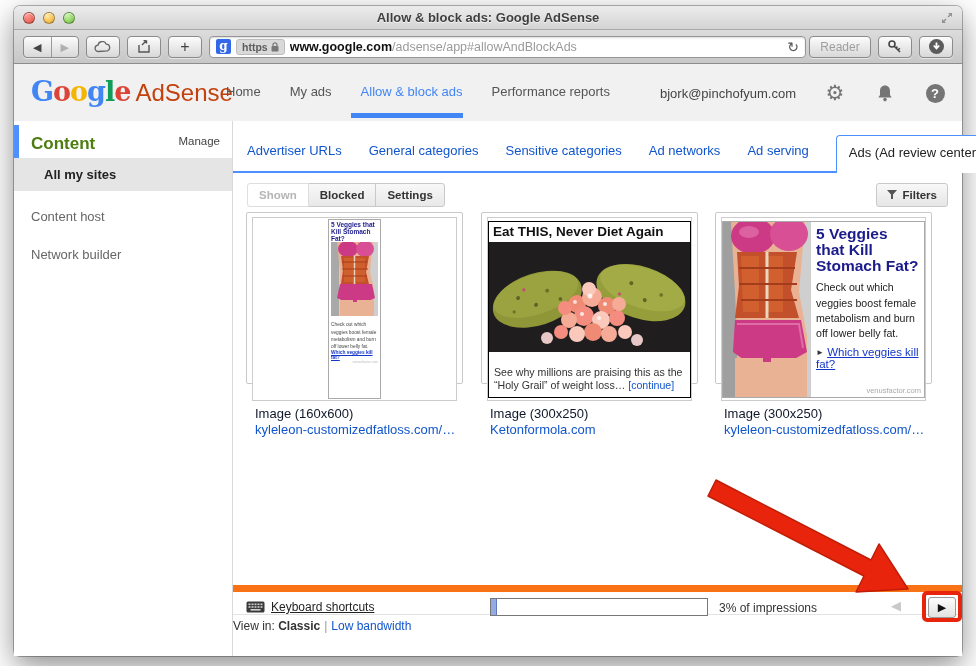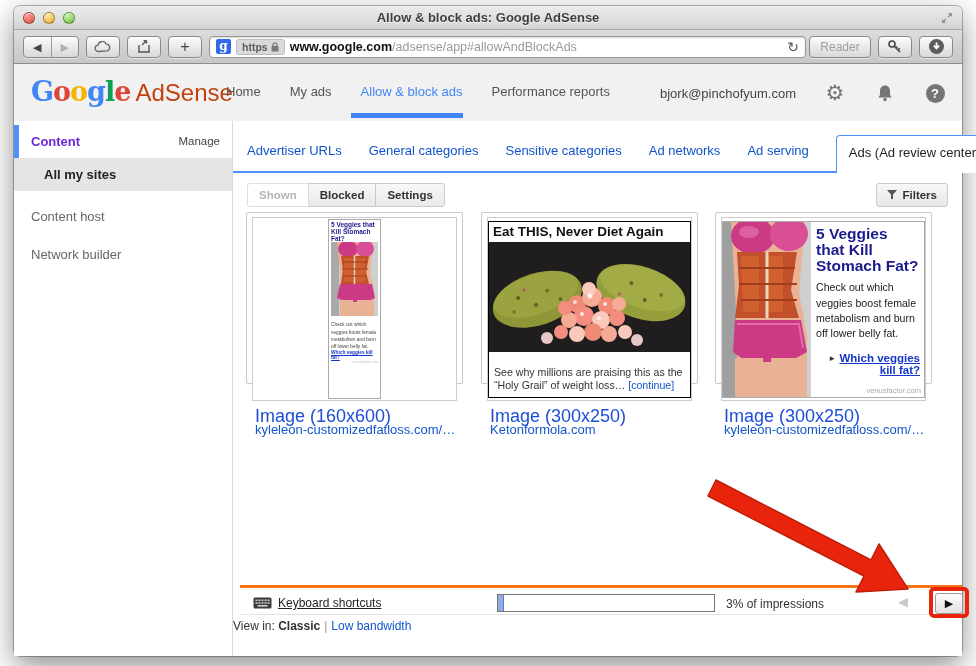--- a/index.html
+++ b/index.html
@@ -60,21 +60,21 @@
   .gemail { font-size:13px; color:#444; }
   .hicon { width:22px; height:22px; display:flex; align-items:center; justify-content:center; }
   .gear-glyph { font-size:21px; color:#757575; line-height:22px; }
   .helpcircle { width:19px; height:19px; background:#757575; border-radius:50%; color:#fff;
     font-size:13px; font-weight:bold; text-align:center; line-height:19px; }
 
   
   .sidebar { position:absolute; left:0; top:115px; width:218px; bottom:0; background:#fff; }
   .side-section { position:absolute; left:0; top:4px; width:100%; height:33px; }
   .side-bluebar { position:absolute; left:0; top:0; width:5px; height:33px; background:#4d90fe; }
-  .side-section .lbl { position:absolute; left:17px; top:9px; font-size:13px; font-weight:bold; color:#6d28d9; }
+  .side-section .lbl { position:absolute; left:17px; top:9px; font-size:17px; font-weight:bold; color:#4d7c0f; }
   .side-section .manage { position:absolute; right:12px; top:10px; font-size:11.5px; color:#444; }
   .side-selected { position:absolute; left:0; top:37px; width:100%; height:33px; background:#e5e5e5; }
   .side-selected .lbl { position:absolute; left:30px; top:9px; font-size:13px; font-weight:bold; color:#222; }
   .side-item { position:absolute; left:17px; font-size:13px; color:#666; }
 
   .main { position:absolute; left:218px; top:115px; right:0; bottom:0; background:#fff;
     border-left:1px solid #d9d9d9; }
 
   
   .tabsrow { position:absolute; left:0; top:12px; right:0; height:40px;
@@ -94,21 +94,21 @@
   .filtersbtn { position:absolute; right:0; top:0; height:24px; padding:0 10px; border-radius:3px;
     font-size:11.5px; font-weight:bold; color:#333; background:linear-gradient(#f8f8f8,#e6e6e6);
     border:1px solid #c9c9c9; display:flex; align-items:center; gap:5px; }
 
   
   .card { position:absolute; top:91px; width:217px; height:172px; background:#fff;
     border:1px solid #c9c9c9; border-radius:2px; }
   .card1 { left:13px; } .card2 { left:248px; } .card3 { left:482px; }
   .thumbbox { position:absolute; left:5px; top:4px; right:5px; height:184px; border:1px solid #ccc;
     display:flex; align-items:center; justify-content:center; overflow:hidden; background:#fff; }
-  .cap-size { position:absolute; left:8px; top:193px; font-size:18px; color:#1d4ed8; }
+  .cap-size { position:absolute; left:8px; top:193px; font-size:13px; color:#0f172a; }
   .cap-url { position:absolute; left:8px; top:209px; font-size:13px; color:#15c; white-space:nowrap; }
 
   
   .sky { width:53px; height:180px; border:1px solid #aaa; background:#fff; padding:1px 2px; overflow:hidden; }
   .sky .h { font-size:6.5px; line-height:1.1; font-weight:bold; color:#1b1b8c; }
   .sky .body { font-size:4.8px; line-height:1.5; color:#444; margin-top:1px; }
   .sky .lnk { font-size:4.8px; font-weight:bold; color:#1537c9; text-decoration:underline; }
   .sky .wm { font-size:3.5px; color:#bbb; text-align:right; }
 
   
@@ -117,28 +117,28 @@
   .ad2 .img { flex:1; background:#1f1d1e; position:relative; overflow:hidden; }
   .ad2 .strip { padding:14px 5px 4px 5px; font-size:10.6px; line-height:1.25; color:#333; }
   .ad2 .strip .cont { color:#15c; }
 
   
   .ad3 { width:203px; height:177px; border:1px solid #aaa; background:#fff; position:relative; overflow:hidden; }
   .ad3 .img { position:absolute; left:0; top:0; width:88px; height:177px; }
   .ad3 .txt { position:absolute; left:93px; top:4px; right:4px; }
   .ad3 .h { font-size:15.5px; line-height:1.05; font-weight:bold; color:#1b1b8c; }
   .ad3 .body { font-size:10.6px; line-height:1.45; color:#222; margin-top:6px; }
-  .ad3 .lnkrow { margin-top:10px; font-size:11.5px; font-weight:bold;text-align:right; }
+  .ad3 .lnkrow { margin-top:4px; font-size:11.5px; font-weight:normal; }
   .ad3 .lnkrow .tri { color:#333; font-size:8px; vertical-align:1px; }
   .ad3 .lnkrow .lnk { color:#1537c9; text-decoration:underline; }
   .ad3 .wm { position:absolute; right:3px; bottom:2px; font-size:7.5px; color:#aaa; }
 
   
-  .statusbar { position:absolute; left:7px; right:0; top:464px; height:30px;
-    border-top:3px solid #f97316; border-bottom:1px solid #e2e2e2; }
+  .statusbar { position:absolute; left:0; right:0; top:464px; height:30px;
+    border-top:7px solid #f97316; border-bottom:1px solid #e2e2e2; }
   .kbd-wrap { position:absolute; left:13px; top:8px; display:flex; align-items:center; gap:6px; }
   .kbd-link { font-size:12px; color:#222; text-decoration:underline; }
   .progress { position:absolute; left:257px; top:6px; width:218px; height:18px; background:#fff; border:1px solid #777; }
   .progress .fill { height:100%; background:#94aae2; border-right:1px solid #6379bc; }
   .imp-label { position:absolute; left:486px; top:9px; font-size:12px; color:#333; }
   .prevarrow { position:absolute; left:658px; top:6px; font-size:13px; color:#c9c9c9; }
   .nextbtn { position:absolute; left:695px; top:5px; width:28px; height:21px; border:1px solid #999;
     border-radius:3px; background:linear-gradient(#fdfdfd,#e2e2e2); display:flex; align-items:center; justify-content:center;
     font-size:11px; color:#111; }
   .red-outline { position:absolute; left:689px; top:-1px; width:40px; height:31px;

